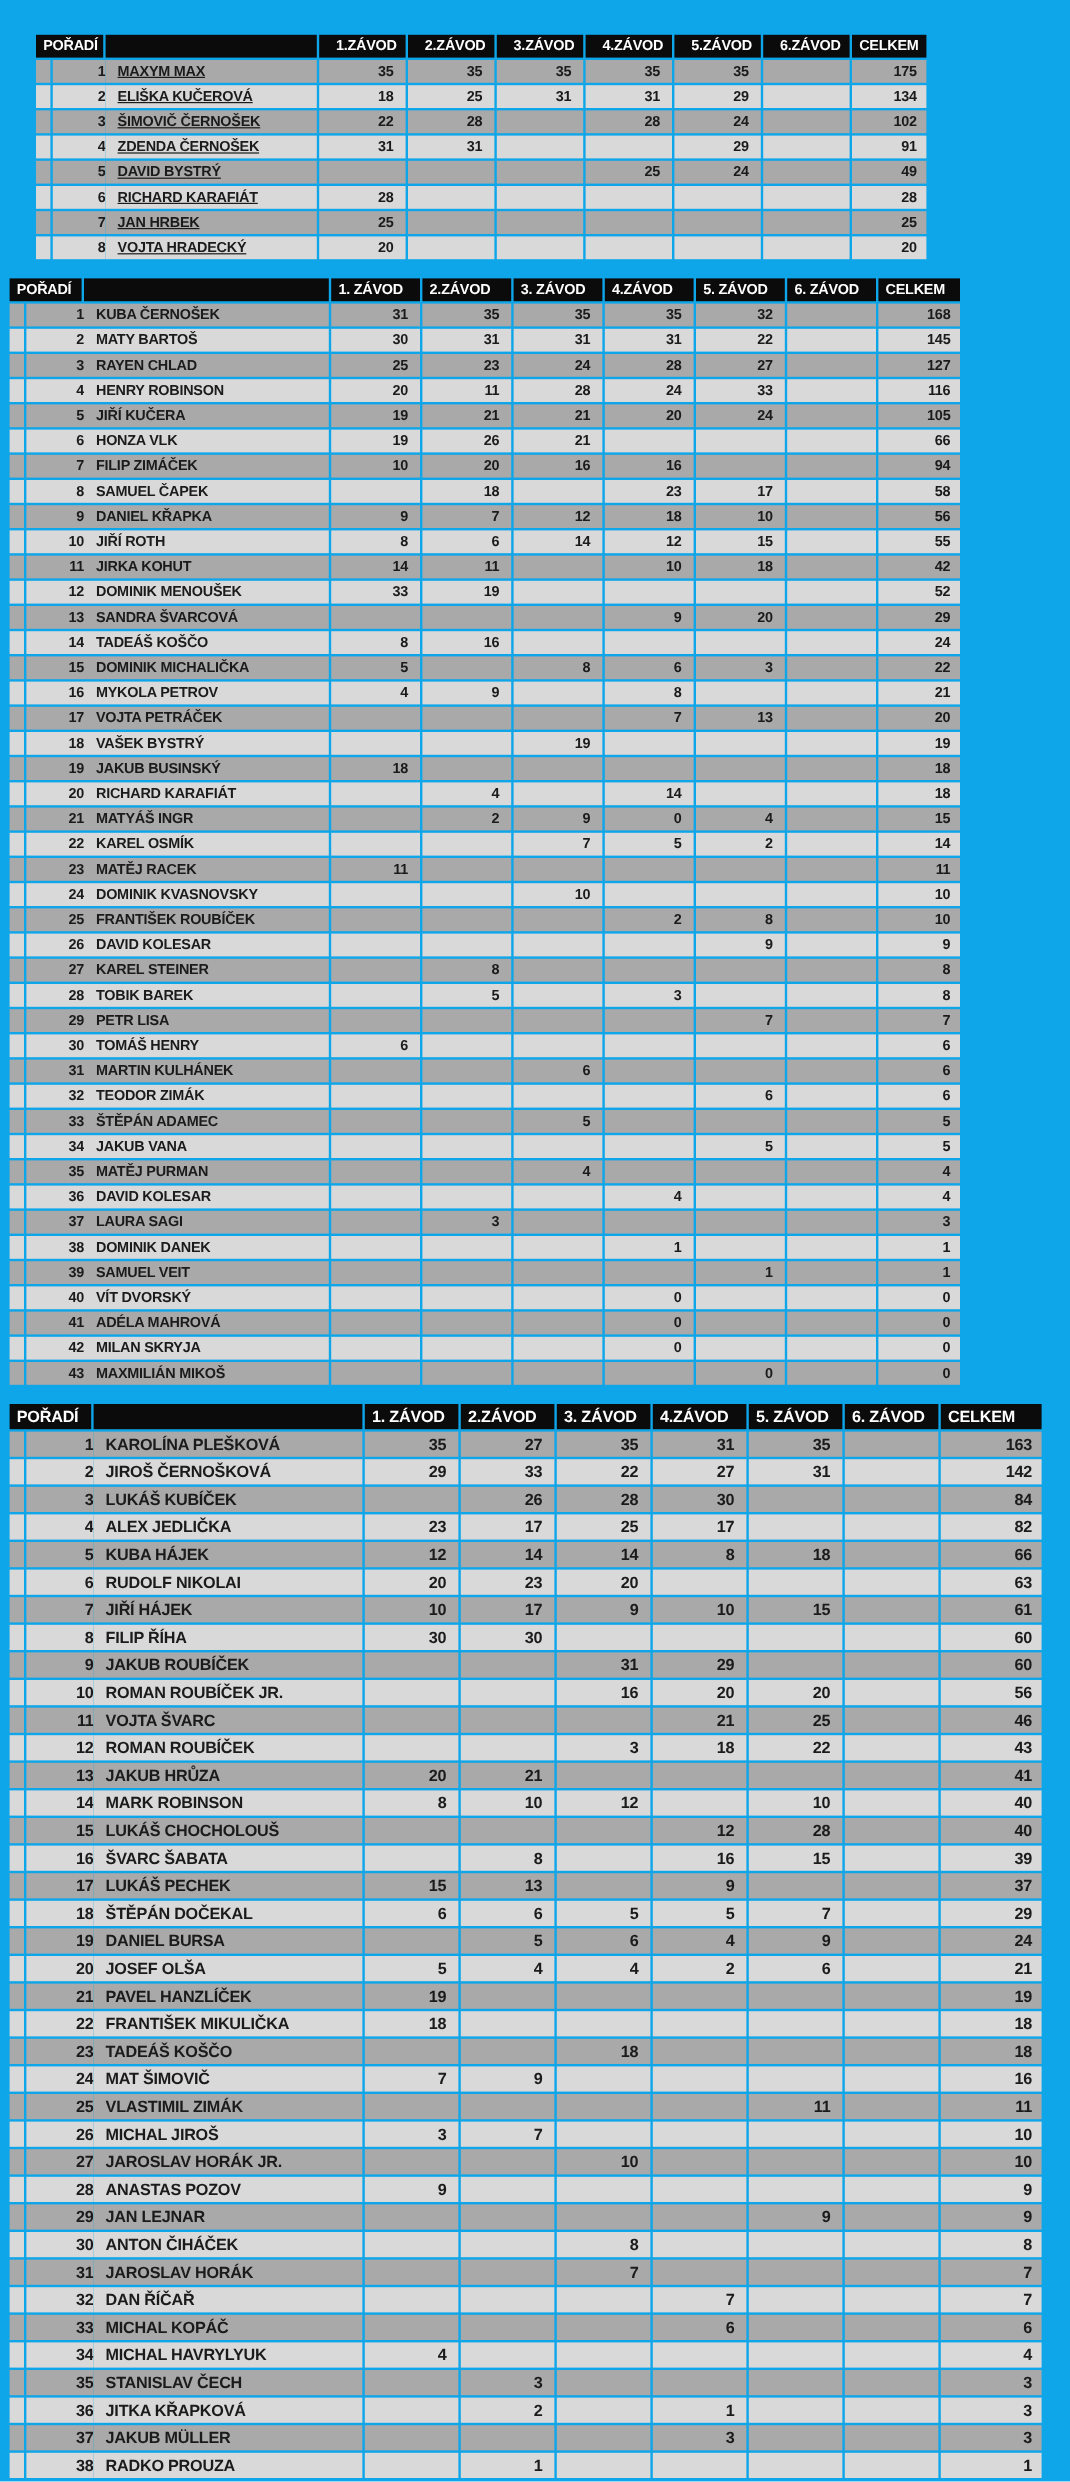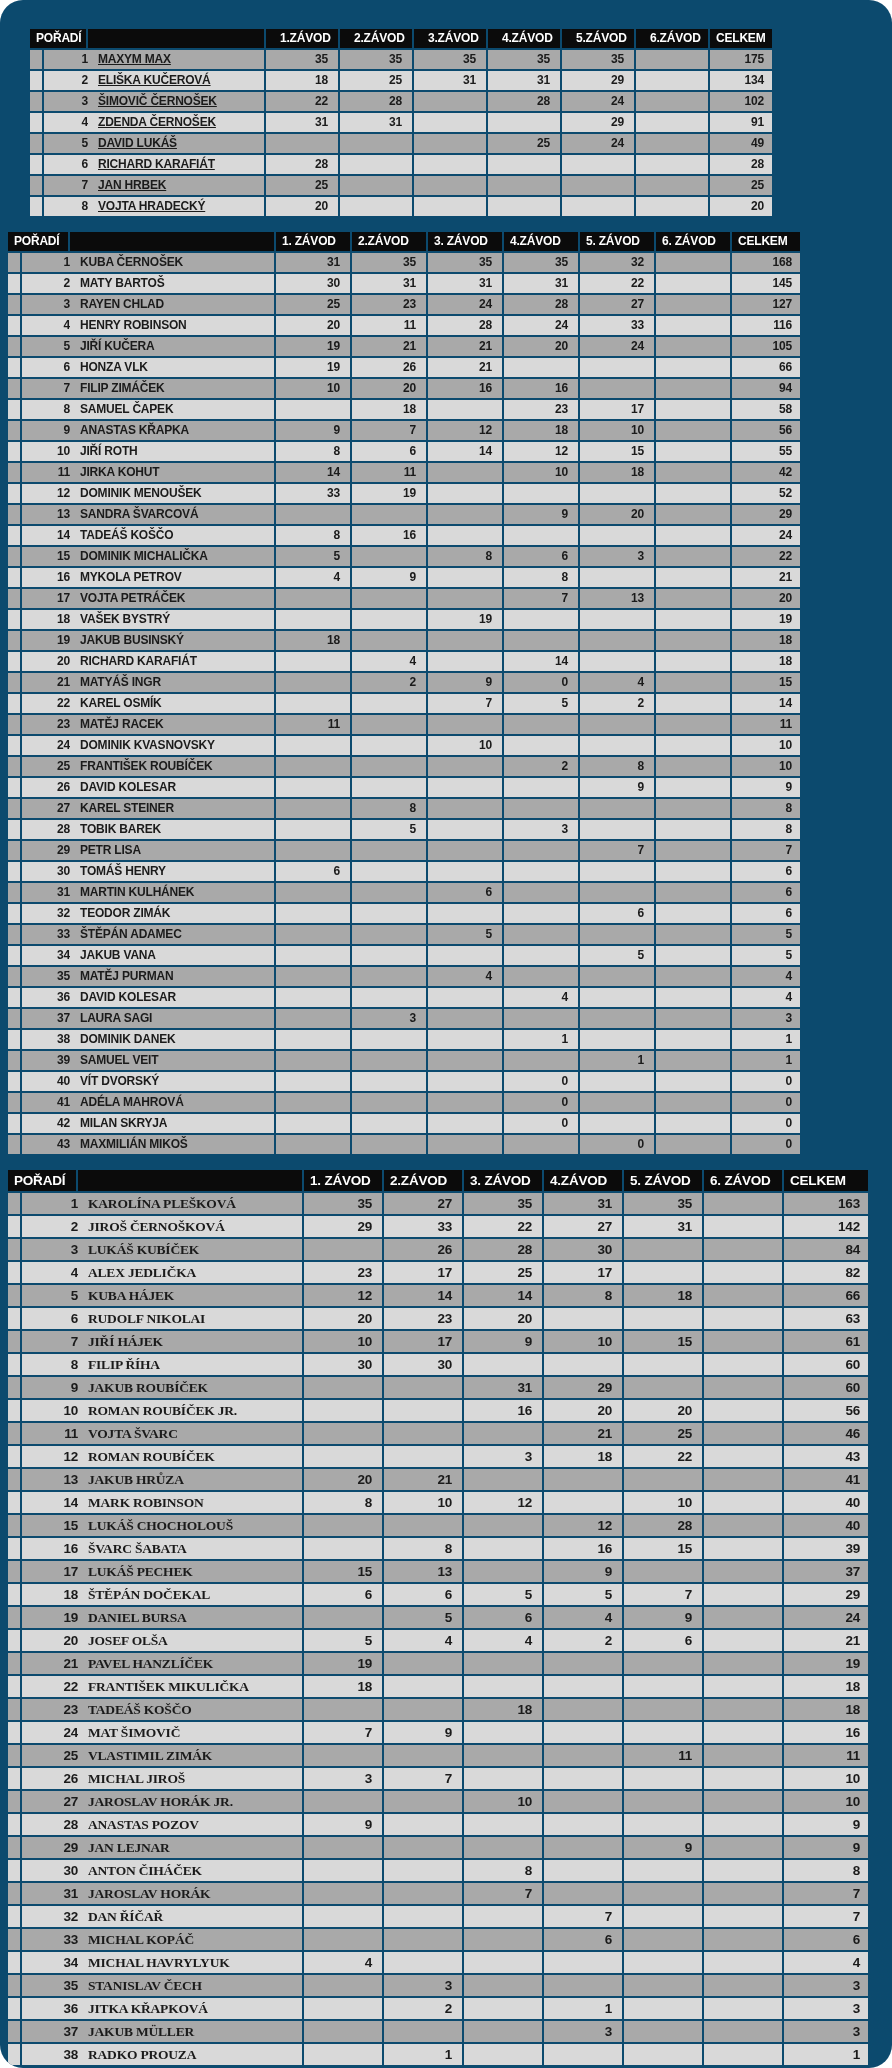--- a/index.html
+++ b/index.html
@@ -1,20 +1,19 @@
 <!DOCTYPE html>
 <html><head>
 <meta charset="utf-8">
 <style>
   html,body { margin:0; padding:0; background:#ffffff; }
   .page {
     position:relative; width:892px; height:2068px; overflow:hidden;
     font-family:"Liberation Sans", sans-serif; font-weight:bold; color:#1b1b1b;
-    background:#0c4a6e;
-    border-radius:23px;
+    background:#0ea5e9;
   }
   .standings { letter-spacing:-0.2px; }
   .row { display:flex; margin-bottom:2px; }
   .cell { box-sizing:border-box; overflow:hidden; white-space:nowrap; flex:0 0 auto; margin-right:2px; }
   .cell.h { background:#0b0b0b; color:#ffffff; text-align:left; padding-left:6px; }
   .dark  .cell { background:#a9a9a9; }
   .light .cell { background:#d9d9d9; }
   .c-rank { margin-right:0; text-align:right; }
   .c-name { padding-left:10px; text-align:left; }
   .num    { text-align:right; padding-right:10px; }
@@ -45,21 +44,21 @@
   .t2 .c-total{ width:68px; }
 
   
   .t3 { position:absolute; left:8px; top:1170px; font-size:13.5px; }
   .t3 .row { height:21px; }
   .t3 .cell { height:21px; line-height:21px; }
   .t3 .c-poradi { width:68px; }
   .t3 .c-hname  { width:224px; }
   .t3 .c-lead { width:12px; }
   .t3 .c-rank { width:56px; }
-  .t3 .c-name { width:224px;font-family:Liberation Serif, serif; }
+  .t3 .c-name { width:224px; }
   .t3 .c-race { width:78px; }
   .t3 .c-total{ width:84px; }
 </style>
 </head>
 <body>
 
 <div class="page">
   <div class="standings t1">
       <div class="row header-row">
         <div class="cell h c-poradi">POŘADÍ</div>
@@ -116,21 +115,21 @@
         <div class="cell c-race num">31</div>
         <div class="cell c-race num"></div>
         <div class="cell c-race num"></div>
         <div class="cell c-race num">29</div>
         <div class="cell c-race num"></div>
         <div class="cell c-total num">91</div>
       </div>
       <div class="row dark">
         <div class="cell c-lead"></div>
         <div class="cell c-rank">5</div>
-        <div class="cell c-name">DAVID LUKÁŠ</div>
+        <div class="cell c-name">DAVID BYSTRÝ</div>
         <div class="cell c-race num"></div>
         <div class="cell c-race num"></div>
         <div class="cell c-race num"></div>
         <div class="cell c-race num">25</div>
         <div class="cell c-race num">24</div>
         <div class="cell c-race num"></div>
         <div class="cell c-total num">49</div>
       </div>
       <div class="row light">
         <div class="cell c-lead"></div>
@@ -273,21 +272,21 @@
         <div class="cell c-race num">18</div>
         <div class="cell c-race num"></div>
         <div class="cell c-race num">23</div>
         <div class="cell c-race num">17</div>
         <div class="cell c-race num"></div>
         <div class="cell c-total num">58</div>
       </div>
       <div class="row dark">
         <div class="cell c-lead"></div>
         <div class="cell c-rank">9</div>
-        <div class="cell c-name">ANASTAS KŘAPKA</div>
+        <div class="cell c-name">DANIEL KŘAPKA</div>
         <div class="cell c-race num">9</div>
         <div class="cell c-race num">7</div>
         <div class="cell c-race num">12</div>
         <div class="cell c-race num">18</div>
         <div class="cell c-race num">10</div>
         <div class="cell c-race num"></div>
         <div class="cell c-total num">56</div>
       </div>
       <div class="row light">
         <div class="cell c-lead"></div>

